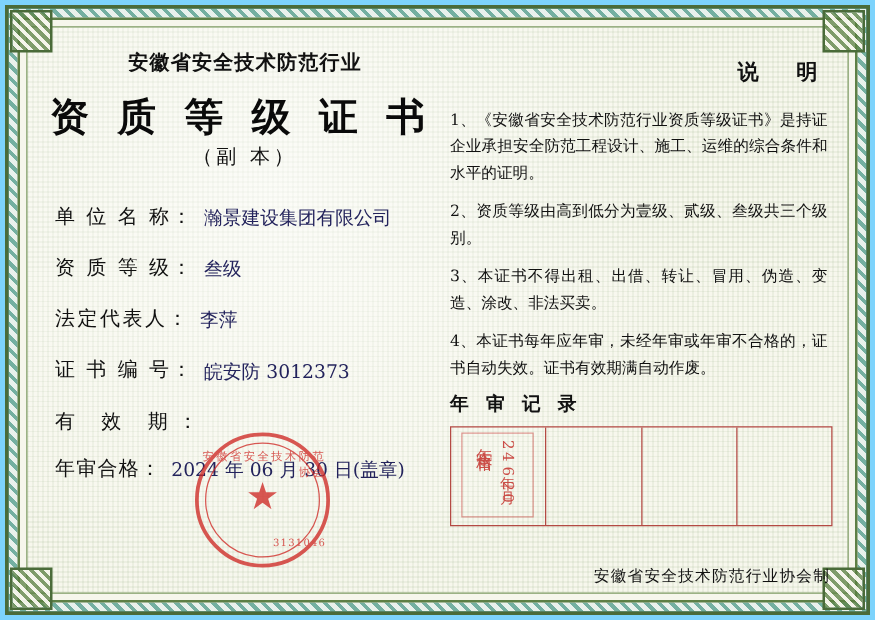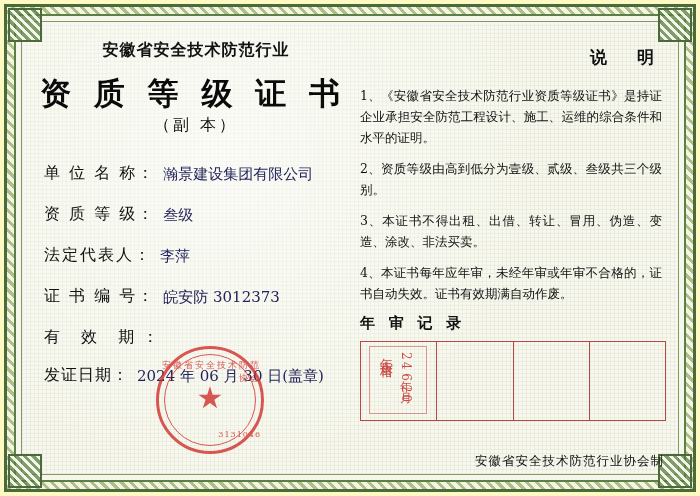--- a/index.html
+++ b/index.html
@@ -11,21 +11,21 @@
     height: 496px;
     overflow: hidden;
     font-family: "DejaVu Sans", sans-serif;
     background: #ffffff;
   }
   .certificate {
     position: relative;
     width: 700px;
     height: 496px;
     box-sizing: border-box;
-    background: #fef9c3;
+    background: #7dd3fc;
   }
   
   .frame-outer {
     position: absolute;
     left: 4px; top: 4px; right: 4px; bottom: 4px;
     border: 3px solid #4a6b39;
     box-sizing: border-box;
     background:
       repeating-linear-gradient(45deg,
         rgba(108,146,86,0.55) 0px, rgba(108,146,86,0.55) 3px,
@@ -320,21 +320,21 @@
           <span class="field-value handwrite">李萍</span>
         </div>
         <div class="field-row">
           <span class="field-label">证 书 编 号：</span>
           <span class="field-value handwrite">皖安防 3012373</span>
         </div>
         <div class="field-row valid">
           <span class="field-label spread">有 效 期：</span>
         </div>
         <div class="issue-row">
-          <span class="field-label">发证日期：</span>
+          <span class="field-label">年审合格：</span>
           <span class="field-value handwrite">2024 年 06 月 30 日(盖章)</span>
         </div>
       </div>
     </div>
 
     <div class="seal">
       <div class="seal-top-text">安徽省安全技术防范协会</div>
       <div class="seal-star">★</div>
       <div class="seal-bottom-text">3131046</div>
     </div>

